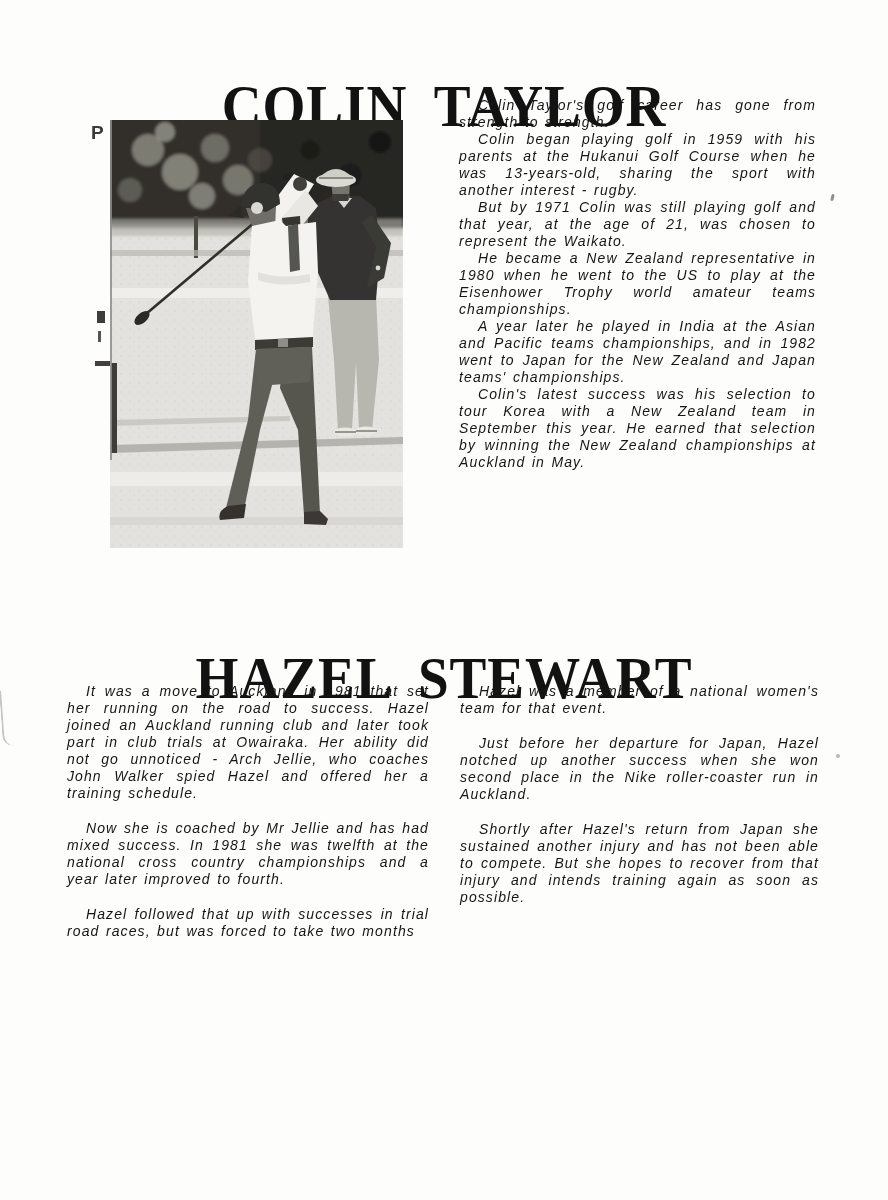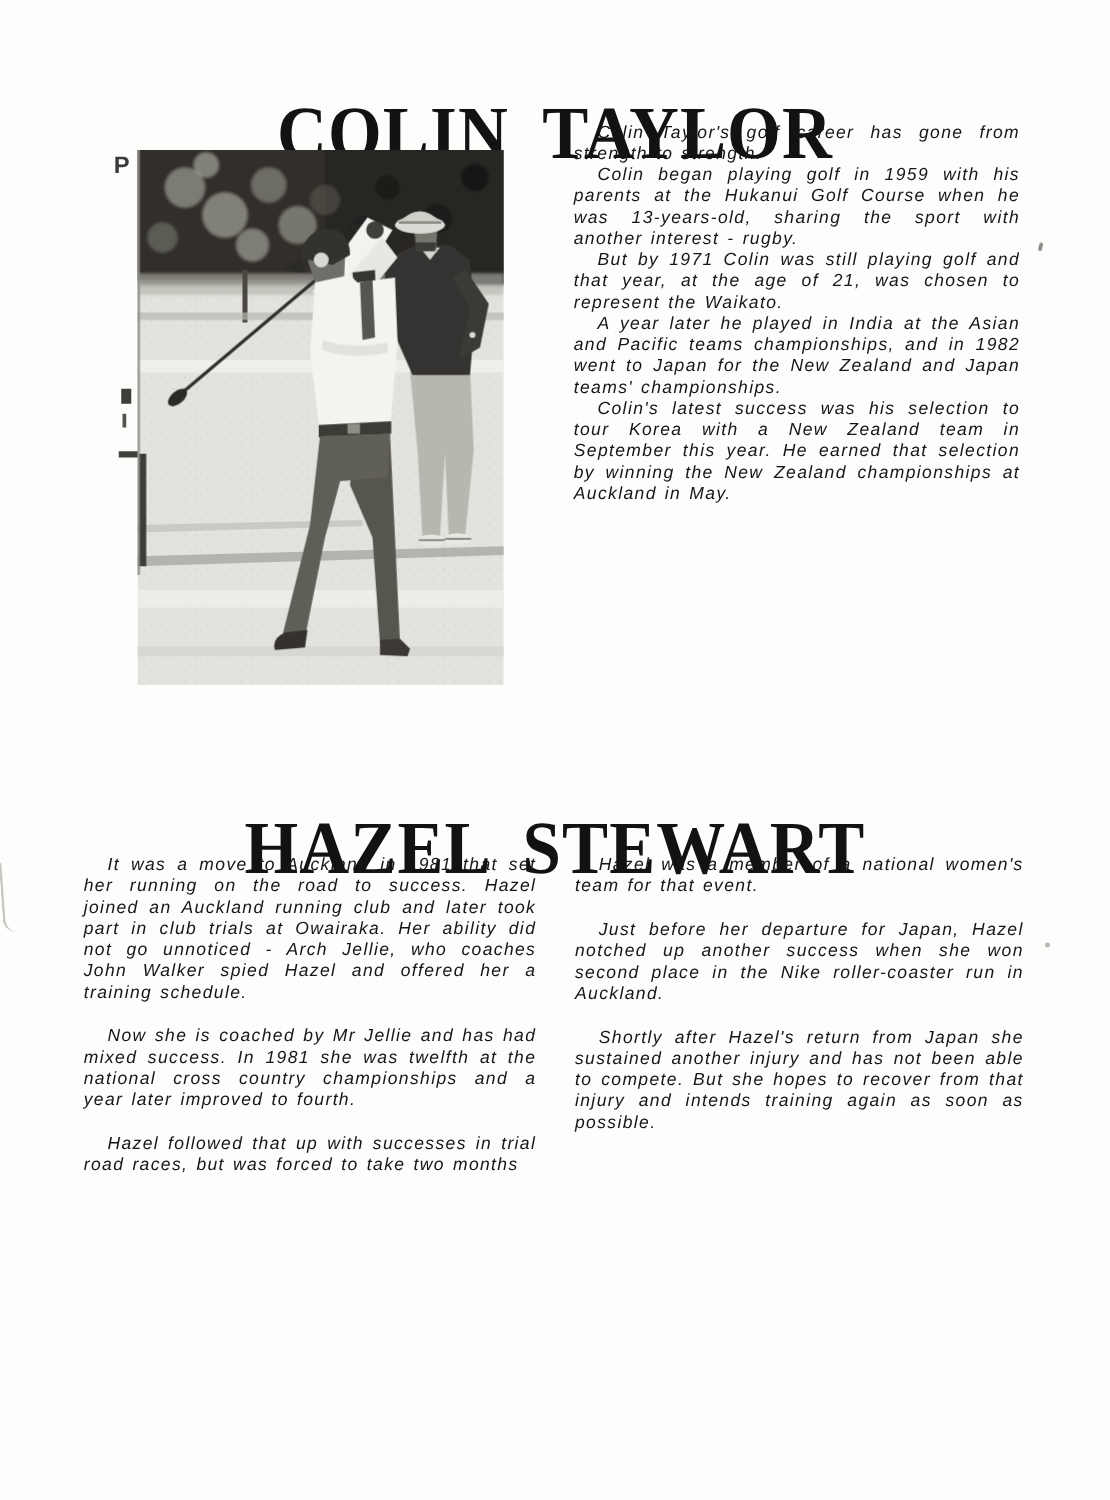--- a/index.html
+++ b/index.html
@@ -177,20 +177,21 @@
         </g>
 
         <rect x="0" y="0" width="2" height="340" fill="#8e8d87" opacity="0.85"></rect>
       </svg>
     </figure>
 
     <div class="text-col col-colin">
       <p>Colin Taylor's golf career has gone from strength to strength.</p>
       <p>Colin began playing golf in 1959 with his parents at the Hukanui Golf Course when he was 13-years-old, sharing the sport with another interest - rugby.</p>
       <p>But by 1971 Colin was still playing golf and that year, at the age of 21, was chosen to represent the Waikato.</p>
+      <p>He became a New Zealand representative in 1980 when he went to the US to play at the Eisenhower Trophy world amateur teams championships.</p>
       <p>A year later he played in India at the Asian and Pacific teams championships, and in 1982 went to Japan for the New Zealand and Japan teams' championships.</p>
       <p>Colin's latest success was his selection to tour Korea with a New Zealand team in September this year. He earned that selection by winning the New Zealand championships at Auckland in May.</p>
     </div>
   </article>
 
   <article>
     <h1 class="headline headline-hazel">HAZEL STEWART</h1>
 
     <div class="text-col col-hazel-left">
       <p>It was a move to Auckland in 1981 that set her running on the road to success. Hazel joined an Auckland running club and later took part in club trials at Owairaka. Her ability did not go unnoticed - Arch Jellie, who coaches John Walker spied Hazel and offered her a training schedule.</p>

